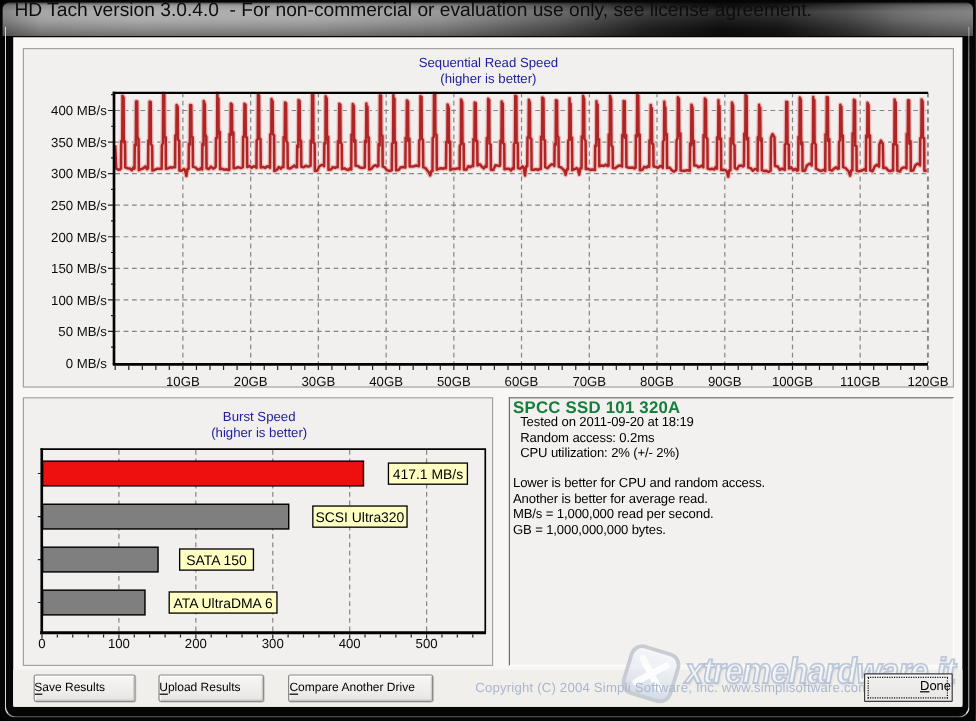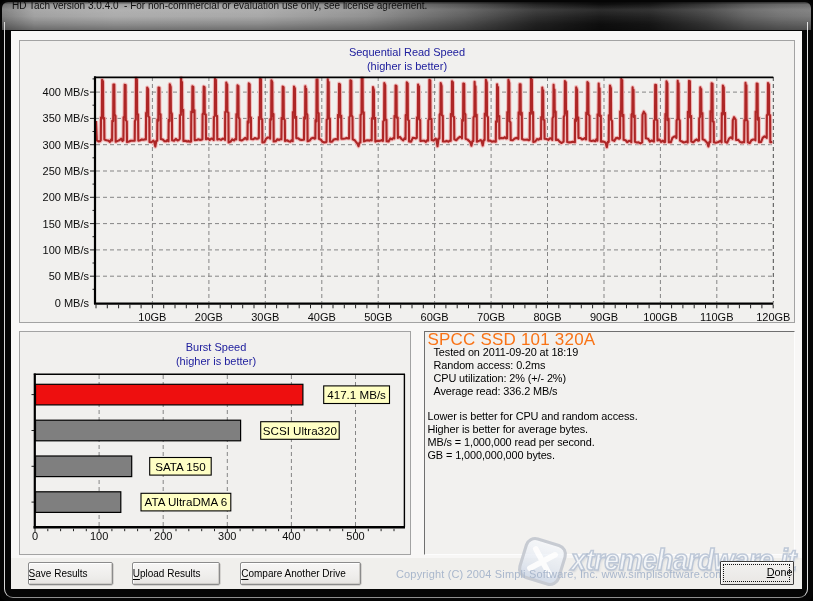--- a/index.html
+++ b/index.html
@@ -5,29 +5,29 @@
    font-family:"Liberation Sans",sans-serif;background:#000;position:relative}
  .abs{position:absolute}
  #winframe{left:0;top:0;width:813px;height:601px;background:#050505;border-radius:7px}
  #accF{left:3.6px;top:22px;width:804.8px;height:575.5px;box-sizing:border-box;
    border-left:1.4px solid #d8d8d8;border-right:1.6px solid #e4e4e4;border-bottom:1.6px solid #8f8f8f;
    border-top:none;border-radius:0 0 9px 9px}
  #titlebar{left:2px;top:1.5px;width:809px;height:28.5px;border-radius:6px 6px 0 0;
    background:
      linear-gradient(180deg, rgba(0,0,0,.55) 0%, rgba(0,0,0,.05) 9%, rgba(255,255,255,.12) 28%, rgba(255,255,255,.05) 52%, rgba(0,0,0,.14) 78%, rgba(0,0,0,.32) 100%),
      linear-gradient(90deg,#757575 0%,#9c9c9c 4%,#a7a7a7 14%,#a3a3a3 32%,#8c8c8c 45%,#585858 57%,#262626 66%,#101010 74%,#181818 80%,#3a3a3a 87%,#5c5c5c 92%,#6c6c6c 96%,#747474 100%);}
- #titletext{left:12px;top:0;width:780px;font-size:10px;color:#0d0d0d}
+ #titletext{left:12px;top:0;width:780px;font-size:16px;color:#0d0d0d}
  #client{left:10.6px;top:30.8px;width:791.9px;height:557.9px;background:#f8f7f6;border-radius:0 0 2px 2px}
  #botbar{left:10.6px;top:557.5px;width:791.9px;height:31.2px;background:#f0efec}
  #toppanel{left:19px;top:40px;width:776.2px;height:282.6px;background:#f1f0ee;border:1px solid #a3a3a3;box-sizing:border-box}
  #burstpanel{left:18.6px;top:330.6px;width:392.6px;height:224px;background:#f1f0ee;border:1px solid #a3a3a3;box-sizing:border-box}
  #infopanel{left:424.4px;top:330.6px;width:370.6px;height:224px;background:#f2f1ef;box-sizing:border-box;
    border-top:1.8px solid #6f6f6f;border-left:1.8px solid #6f6f6f;border-right:1px solid #fdfdfd;border-bottom:1px solid #fdfdfd}
  #itext{left:427.5px;top:332.5px;width:364px;font-size:10.9px;line-height:13.1px;letter-spacing:-.1px;color:#000}
- #itext .hd{font-size:17px;font-weight:normal;color:#f97316;letter-spacing:.2px}
+ #itext .hd{font-size:14px;font-weight:bold;color:#15803d;letter-spacing:.2px}
  #itext .ind{padding-left:6px}
  .btn{position:absolute;box-sizing:border-box;background:linear-gradient(180deg,#f7f6f5,#edecea 70%,#e6e4e1);
    border:1px solid #8b8b8b;border-radius:2px;color:#000;font-size:10px;white-space:nowrap;overflow:hidden;
    box-shadow:inset 1px 1px 0 #fff, inset -1px -1px 0 #cfcdc9, 0.5px 0.5px 0 #b9b7b3}
  .btn u{text-underline-offset:1.5px}
  #done{left:719.5px;top:561px;width:74px;height:24px;border:1.6px solid #3c3c3c;border-radius:1px;
    background:linear-gradient(180deg,#f2f1f0,#e9e7e4);box-shadow:inset 1px 1px 0 #fff;
    position:absolute;box-sizing:border-box;font-size:10.8px;text-align:right;color:#000}
  #done .foc{position:absolute;left:2.2px;top:2.2px;right:2.2px;bottom:2.2px;border:1.2px dotted #111}
  #copy{left:396px;top:568px;font-size:11px;color:#a9b7cc;letter-spacing:.15px}
@@ -250,24 +250,23 @@
         <text x="339.5" y="209" class="al" text-anchor="middle">500</text>
       </g>
 <defs></defs>
 <style>.g{stroke:#858585;stroke-width:1;stroke-dasharray:4 3;fill:none}.tk{stroke:#222;stroke-width:1}.al{font:11px "Liberation Sans",sans-serif;fill:#0c0c0c}</style>
 </svg></div>
 <div class="abs" id="itext">
  <div class="hd">SPCC SSD 101 320A</div>
  <div class="ind">Tested on 2011-09-20 at 18:19</div>
  <div class="ind">Random access: 0.2ms</div>
  <div class="ind">CPU utilization: 2% (+/- 2%)</div>
- <div class="ind">Average read: 336.2 MB/s</div>
  <div style="height:12px"></div>
  <div>Lower is better for CPU and random access.</div>
- <div>Higher is better for average bytes.</div>
+ <div>Another is better for average read.</div>
  <div>MB/s = 1,000,000 read per second.</div>
  <div>GB = 1,000,000,000 bytes.</div>
 </div>
 <svg class="abs" id="wlogo" viewBox="0 0 62 58">
  <defs>
   <linearGradient id="lgr" x1="0" y1="0" x2="0" y2="1">
    <stop offset="0" stop-color="#f7f9fc" stop-opacity=".9"></stop>
    <stop offset=".55" stop-color="#e3e9f2" stop-opacity=".85"></stop>
    <stop offset="1" stop-color="#c9d4e6" stop-opacity=".9"></stop>
   </linearGradient>

